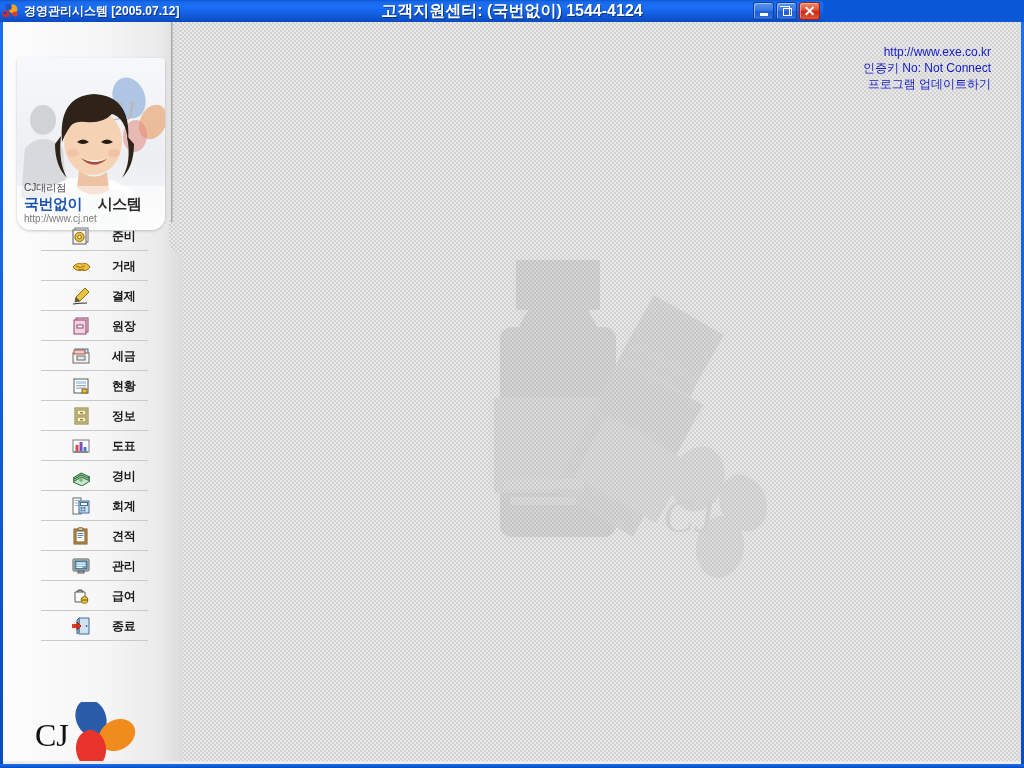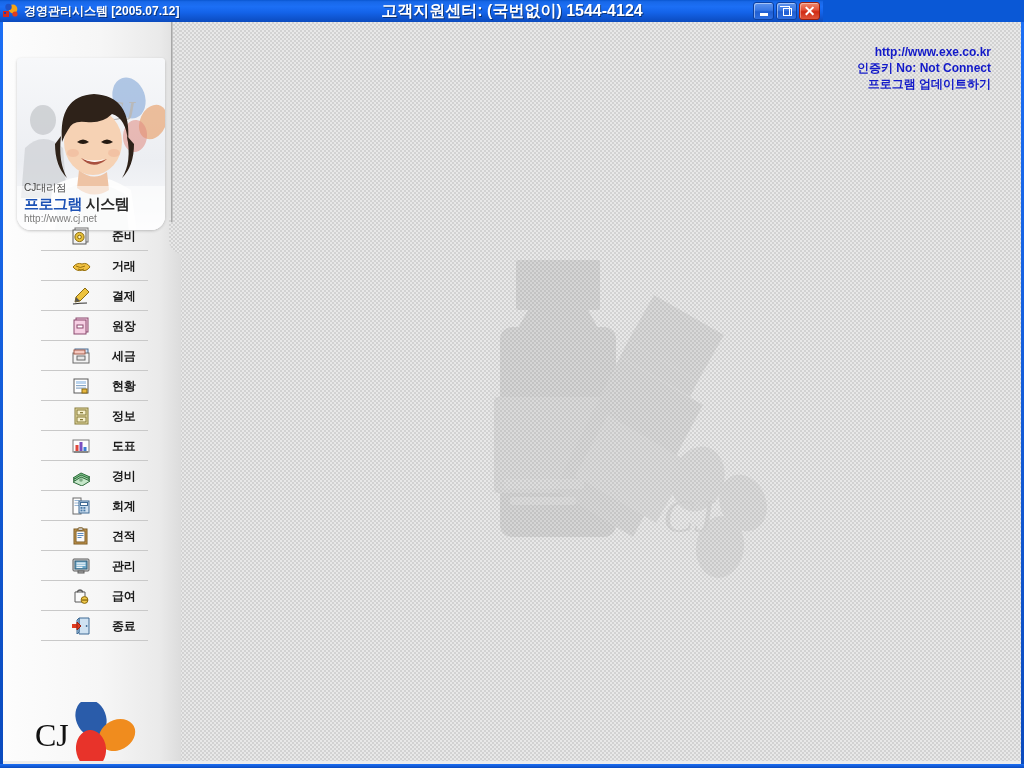--- a/index.html
+++ b/index.html
@@ -156,21 +156,21 @@
   #link-block {
     position: absolute;
     right: 30px; top: 22px;
     text-align: right;
     line-height: 16px;
   }
   .ext-link {
     display: block;
     color: #1219c9;
     font-size: 12px;
-    font-weight: bold;
+    font-weight: normal;
     white-space: nowrap;
     cursor: pointer;
     font-family: "Liberation Sans", sans-serif;
   }
 
   
   #sidebar {
     position: absolute;
     left: 0; top: 0;
     width: 178px; height: 742px;
@@ -239,21 +239,21 @@
     text-shadow: 0 1px 2px rgba(255,255,255,0.9);
   }
   #banner-title {
     font-size: 15px;
     font-weight: bold;
     letter-spacing: -0.5px;
     margin-bottom: 2px;
     text-shadow: 0 1px 2px rgba(255,255,255,0.9);
   }
   #banner-title .kw { color: #1d52b5; }
-  #banner-title .kw2 { color: #2b2b2b; }
+  #banner-title .kw2 { color: #2b2b2b; margin-left: 12px; }
   #banner-url {
     font-size: 10px;
     color: #7b7b7b;
     text-shadow: 0 1px 2px rgba(255,255,255,0.9);
   }
 
   
   #menu-list {
     position: absolute;
     left: 0; top: 199px;
@@ -438,21 +438,21 @@
               <ellipse cx="56" cy="95" rx="6" ry="4" fill="#f0b79a" opacity="0.6"></ellipse>
               <ellipse cx="97" cy="95" rx="6" ry="4" fill="#f0b79a" opacity="0.6"></ellipse>
 
               <rect x="0" y="128" width="148" height="44" fill="#ffffff" opacity="0.55"></rect>
             </g>
           </svg>
         </div>
         <div id="banner-text-wrap">
           <div id="banner-sub">CJ대리점</div>
           <div id="banner-title">
-            <span class="kw">프로그램</span><span class="kw2"> 시스템</span>
+            <span class="kw">국번없이</span><span class="kw2"> 시스템</span>
           </div>
           <div id="banner-url">http://www.cj.net</div>
         </div>
       </div>
 
       <div id="menu-list">
 
         <div class="menu-item">
           <span class="menu-icon">
             <svg width="20" height="20" viewBox="0 0 20 20">

